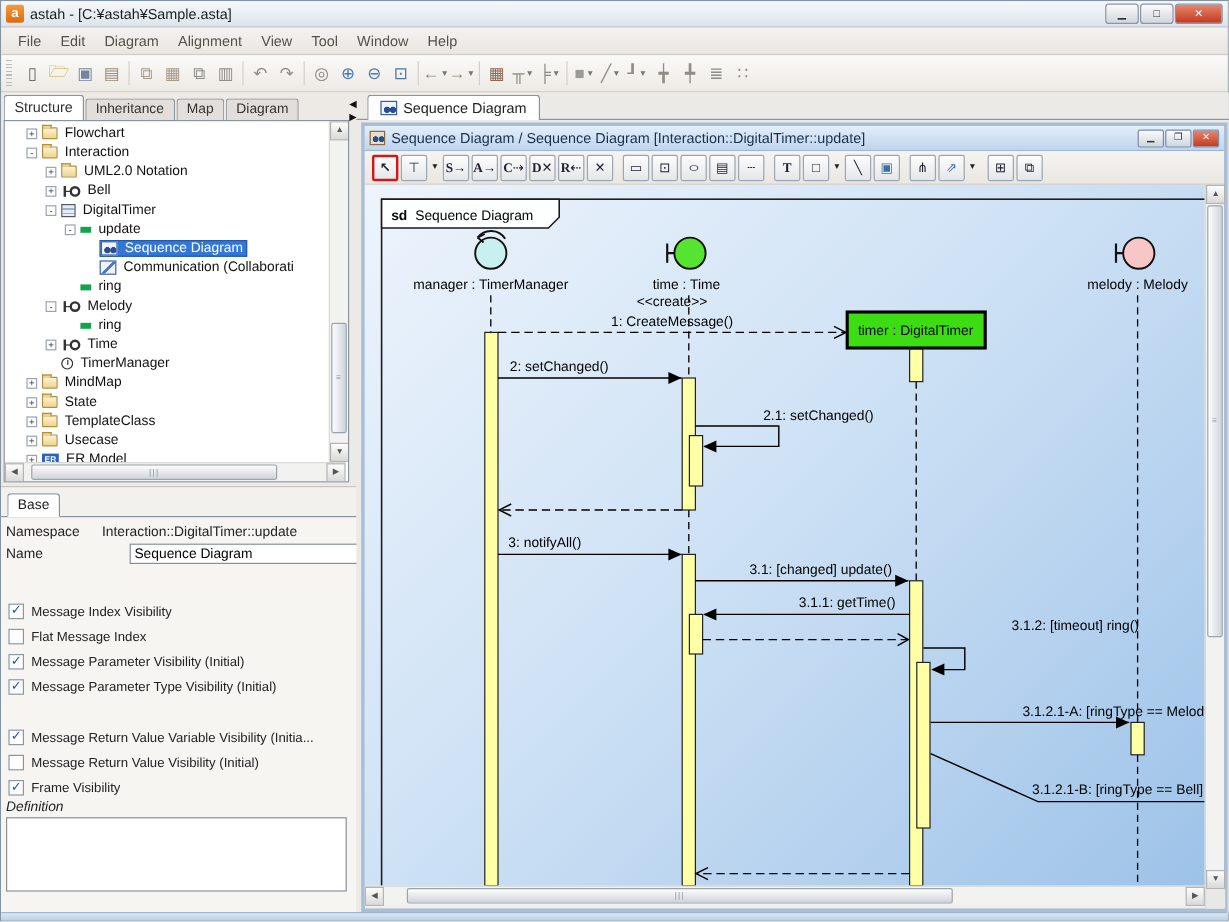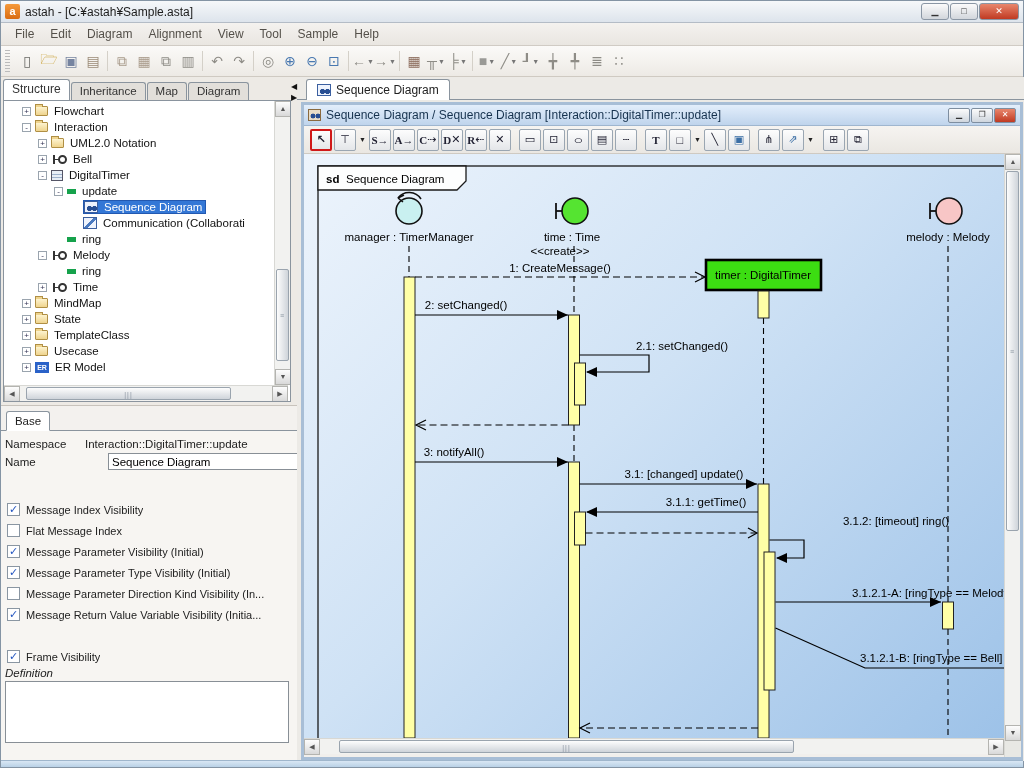--- a/index.html
+++ b/index.html
@@ -167,21 +167,21 @@
     </div>
   </div>
 
   <div class="menubar">
     <div class="menu-item">File</div>
     <div class="menu-item">Edit</div>
     <div class="menu-item">Diagram</div>
     <div class="menu-item">Alignment</div>
     <div class="menu-item">View</div>
     <div class="menu-item">Tool</div>
-    <div class="menu-item">Sample</div>
+    <div class="menu-item">Window</div>
     <div class="menu-item">Help</div>
   </div>
 
   <div class="toolbar">
     <div class="grip"></div>
     <div class="tbi" style="color:#6a6a66;">▯</div>
     <div class="tbi" style="color:#caa23a;">🗁︎</div>
     <div class="tbi" style="color:#7684a0;">▣</div>
     <div class="tbi" style="color:#9a8a76;">▤</div>
     <div class="tsep"></div>
@@ -279,20 +279,25 @@
         <div class="trow lvl3">
             <span class="exp leaf"></span>
             <span class="ti ic-op"></span>
             <span class="tlabel">ring</span>
           </div>
         <div class="trow lvl2">
             <span class="exp">+</span>
             <span class="ti ic-iface"></span>
             <span class="tlabel">Time</span>
           </div>
+        <div class="trow lvl2">
+            <span class="exp leaf"></span>
+            <span class="ti ic-clock"></span>
+            <span class="tlabel">TimerManager</span>
+          </div>
         <div class="trow lvl1">
             <span class="exp">+</span>
             <span class="ti ic-folder"></span>
             <span class="tlabel">MindMap</span>
           </div>
         <div class="trow lvl1">
             <span class="exp">+</span>
             <span class="ti ic-folder"></span>
             <span class="tlabel">State</span>
           </div>
@@ -348,27 +353,27 @@
             <span class="cblabel">Flat Message Index</span>
           </div>
         <div class="cbrow" style="top:113px;">
             <span class="cbox">✓</span>
             <span class="cblabel">Message Parameter Visibility (Initial)</span>
           </div>
         <div class="cbrow" style="top:134px;">
             <span class="cbox">✓</span>
             <span class="cblabel">Message Parameter Type Visibility (Initial)</span>
           </div>
-        <div class="cbrow" style="top:155px;">
-            <span class="cbox"></span>
-            <span class="cblabel">Message Parameter Direction Kind Visibility (In...</span>
-          </div>
         <div class="cbrow" style="top:176px;">
             <span class="cbox">✓</span>
             <span class="cblabel">Message Return Value Variable Visibility (Initia...</span>
+          </div>
+        <div class="cbrow" style="top:197px;">
+            <span class="cbox"></span>
+            <span class="cblabel">Message Return Value Visibility (Initial)</span>
           </div>
         <div class="cbrow" style="top:218px;">
             <span class="cbox">✓</span>
             <span class="cblabel">Frame Visibility</span>
           </div>
         <div class="def-label" style="top:236px;font-style:italic;">Definition</div>
         <textarea class="def-area" style="top: 250px; height: 62px;"></textarea>
       </div>
     </div>
   </div>

